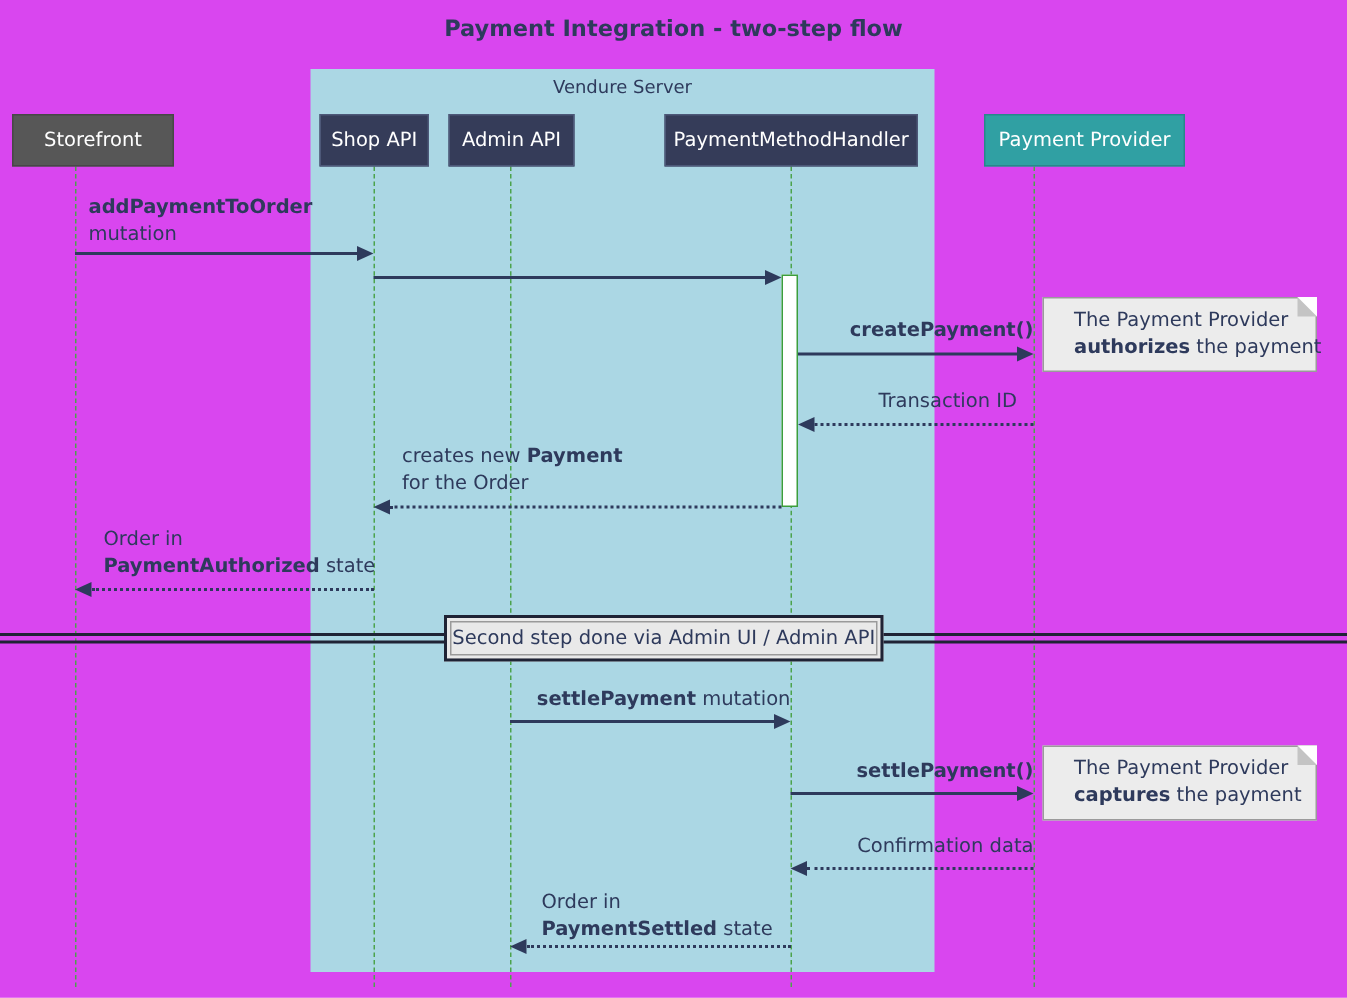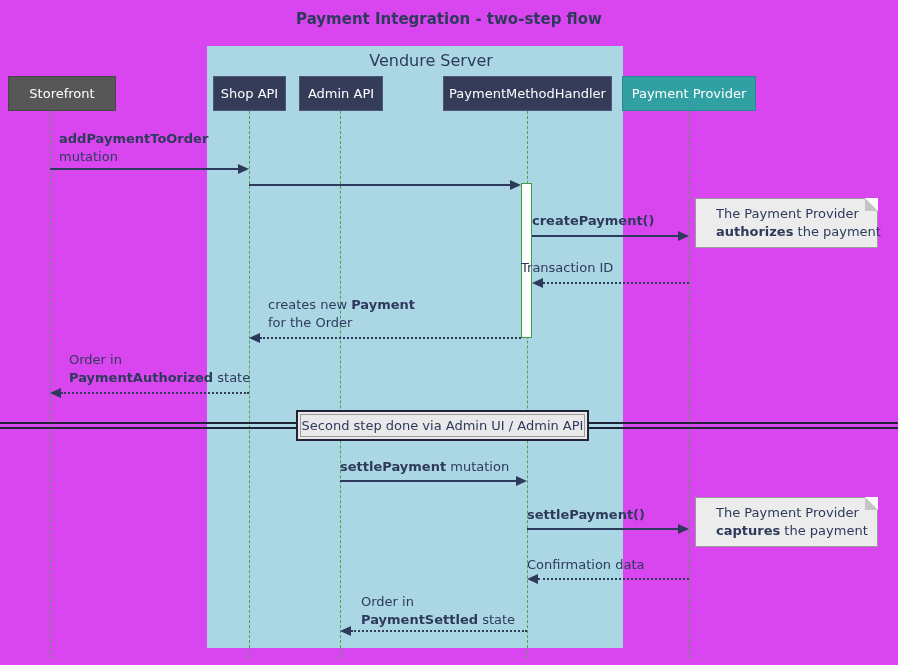--- a/index.html
+++ b/index.html
@@ -27,44 +27,44 @@
   }
   .title {
     position:absolute; left:0; top:10px; width:898px; text-align:center;
     font-size:15px; font-weight:bold; color:var(--navy);
   }
   .container-box {
     position:absolute; left:207px; top:46px; width:416px; height:602px;
     background:var(--container-blue); z-index:0;
   }
   .container-label {
-    position:absolute; left:16px; top:5px; width:100%; text-align:center;
-    font-size:16px; color:var(--navy);
+    position:absolute; left:0; top:5px; width:100%; text-align:center;
+    font-size:12px; color:var(--navy);
   }
   .lifeline {
     position:absolute; top:111px; height:547px; width:0;
     border-left:1.5px dashed var(--lifeline-green); z-index:1;
   }
   .participant {
     position:absolute; top:76px; height:35px; display:flex;
     align-items:center; justify-content:center; font-size:13px;
     color:#fff; z-index:3; white-space:nowrap;
   }
   .p-navy { background:var(--participant-navy); border:1.5px solid var(--participant-navy-border); }
   .p-gray { background:var(--participant-gray); border:1.5px solid var(--participant-gray-border); }
-  .p-teal { background:var(--teal); border:1.5px solid var(--teal-border); }
+  .p-teal { background:var(--teal); border:1.5px solid var(--teal-border);margin-left:34px; }
   .activation {
     position:absolute; left:521px; top:183px; width:11px; height:155px;
     background:#fff; border:1.5px solid var(--activation-border); z-index:2;
   }
   .msg-label {
     position:absolute; font-size:13px; line-height:18px; white-space:nowrap;
     color:var(--navy); z-index:3;
   }
-  .msg-label.center { text-align:left; }
+  .msg-label.center { text-align:right; }
   .b { font-weight:bold; }
   .arrow-line { position:absolute; height:0; z-index:3; }
   .solid  { border-top:2px solid var(--navy); }
   .dotted { border-top:2px dotted var(--navy); }
   .head {
     position:absolute; width:0; height:0; z-index:3;
     border-top:5px solid transparent; border-bottom:5px solid transparent;
   }
   .head.right { border-left:11px solid var(--navy); }
   .head.left  { border-right:11px solid var(--navy); }

